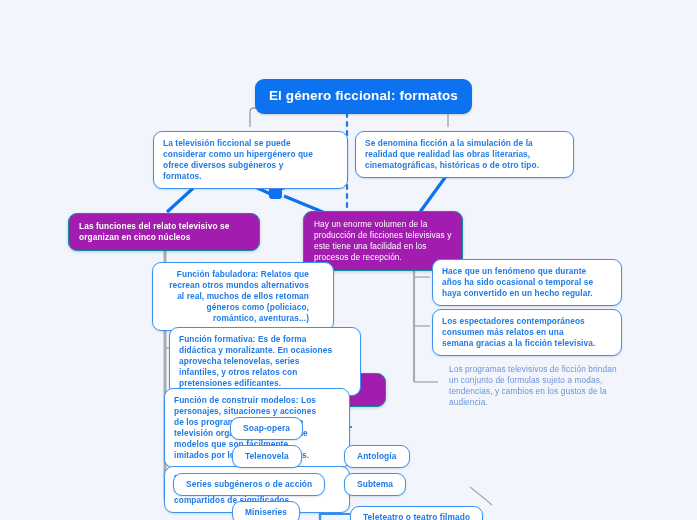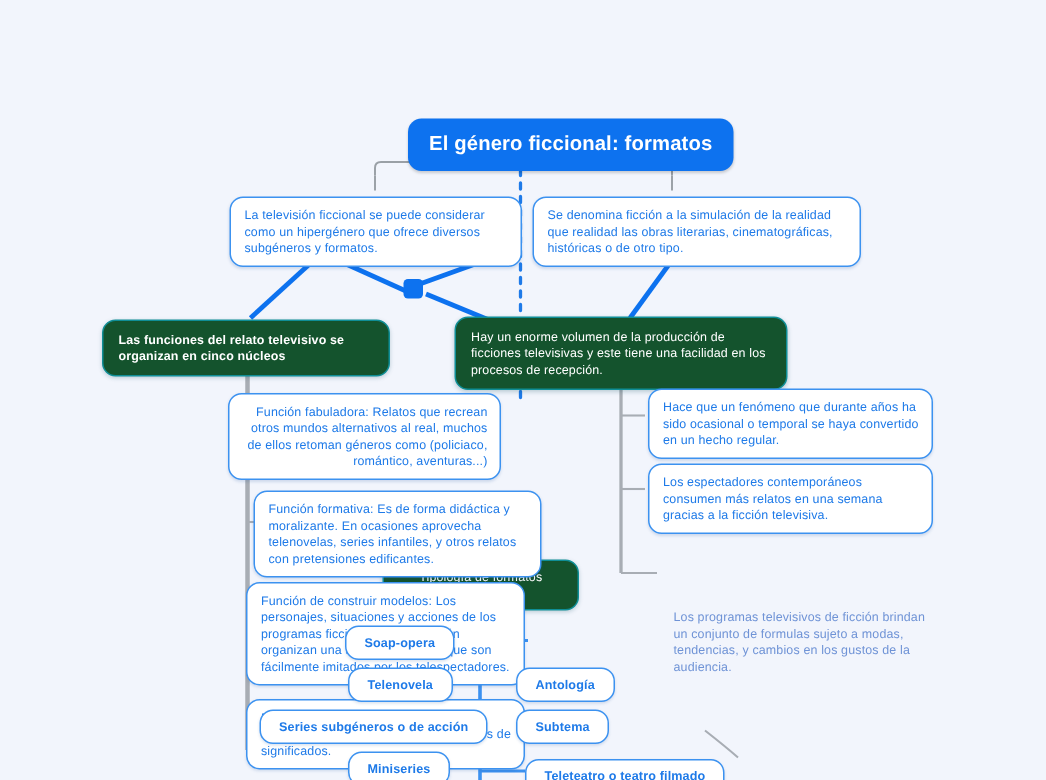--- a/index.html
+++ b/index.html
@@ -32,47 +32,46 @@
     text-align:center;
     white-space:nowrap;
     box-shadow:0 1px 2px rgba(0,0,0,.18);
   }
 
   
   .bubble{
     background:#ffffff;
     border:1.6px solid #3c92f0;
     color:#1e7ae8;
-    font-weight:normal;
+    font-weight:bold;
     font-size:8.3px;
-    padding:6px 8px 6px 9px;
+    padding:6px 24px 6px 9px;
     border-radius:9px;
     box-shadow:0 1px 2px rgba(40,90,160,.18);
   }
 
   
   .teal{
-    background:#14532d;
+    background:#a21caf;
     border:1.4px solid #0f8e96;
     color:#ffffff;
     font-weight:bold;
     font-size:8.3px;
     padding:7px 9px 7px 10px;
     border-radius:9px;
     box-shadow:0 1px 3px rgba(20,80,100,.25);
   }
   .teal.plain{font-weight:normal;}
 
   
   .note{
     background:transparent;
     color:#6f93d6;
     font-size:8.3px;
     padding:4px 6px;
-    margin-top:42px;
   }
 
   
   .pill{
     background:#ffffff;
     border:1.7px solid #3c92f0;
     color:#1e7ae8;
     font-weight:bold;
     font-size:8.4px;
     padding:5px 12px 5px 12px;
@@ -136,29 +135,29 @@
     <line x1="320" y1="483" x2="344" y2="483" stroke="#3c92f0" stroke-width="2"></line>
     <line x1="320" y1="514" x2="350" y2="514" stroke="#3c92f0" stroke-width="2"></line>
 
     <path d="M262 455 Q286 438 310 455" fill="none" stroke="#a8adb4" stroke-width="1.4"></path>
     <path d="M292 511 Q312 496 332 511" fill="none" stroke="#a8adb4" stroke-width="1.4"></path>
     <path d="M470 487 Q484 498 492 505" fill="none" stroke="#a8adb4" stroke-width="1.4"></path>
   </svg>
 
   <div class="sq-node" style="left:269px;top:186px;"></div>
 
-  <div class="node title-node" style="left:255px;top:79px;margin-left:17px;">El género ficcional: formatos</div>
+  <div class="node title-node" style="left:255px;top:79px;">El género ficcional: formatos</div>
 
   <div class="node bubble" style="left:153px;top:131px;width:195px;">La televisión ficcional se puede considerar como un hipergénero que ofrece diversos subgéneros y formatos.</div>
 
   <div class="node bubble" style="left:355px;top:131px;width:219px;">Se denomina ficción a la simulación de la realidad que realidad las obras literarias, cinematográficas, históricas o de otro tipo.</div>
 
   <div class="node teal" style="left:68px;top:213px;width:192px;">Las funciones del relato televisivo se organizan en cinco núcleos</div>
 
-  <div class="node teal plain" style="left:303px;top:211px;width:222px;">Hay un enorme volumen de la producción de ficciones televisivas y este tiene una facilidad en los procesos de recepción.</div>
+  <div class="node teal plain" style="left:303px;top:211px;width:160px;">Hay un enorme volumen de la producción de ficciones televisivas y este tiene una facilidad en los procesos de recepción.</div>
 
   <div class="node teal" style="left:255px;top:373px;width:131px;text-align:center;padding:5px 8px;font-weight:normal;">Tipología de formatos ficcionales</div>
 
   <div class="node bubble" style="left:152px;top:262px;width:182px;text-align:right;">Función fabuladora: Relatos que recrean otros mundos alternativos al real, muchos de ellos retoman géneros como (policiaco, romántico, aventuras...)</div>
 
   <div class="node bubble" style="left:169px;top:327px;width:192px;">Función formativa: Es de forma didáctica y moralizante. En ocasiones aprovecha telenovelas, series infantiles, y otros relatos con pretensiones edificantes.</div>
 
   <div class="node bubble" style="left:164px;top:388px;width:186px;">Función de construir modelos: Los personajes, situaciones y acciones de los programas ficcionales de televisión organizan una serie de modelos que son fácilmente imitados por los telespectadores.</div>
 
   <div class="node bubble" style="left:164px;top:466px;width:186px;">Función de ficción como marco de referencia social, elementos compartidos de significados.</div>

